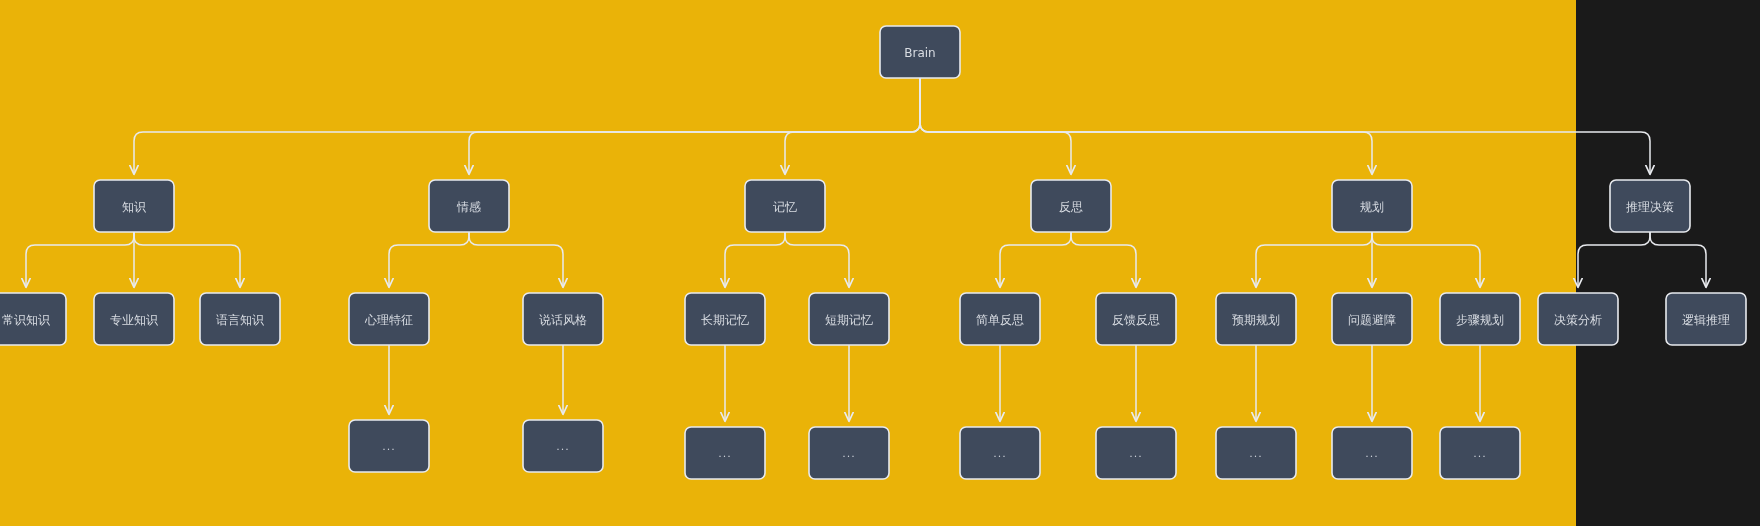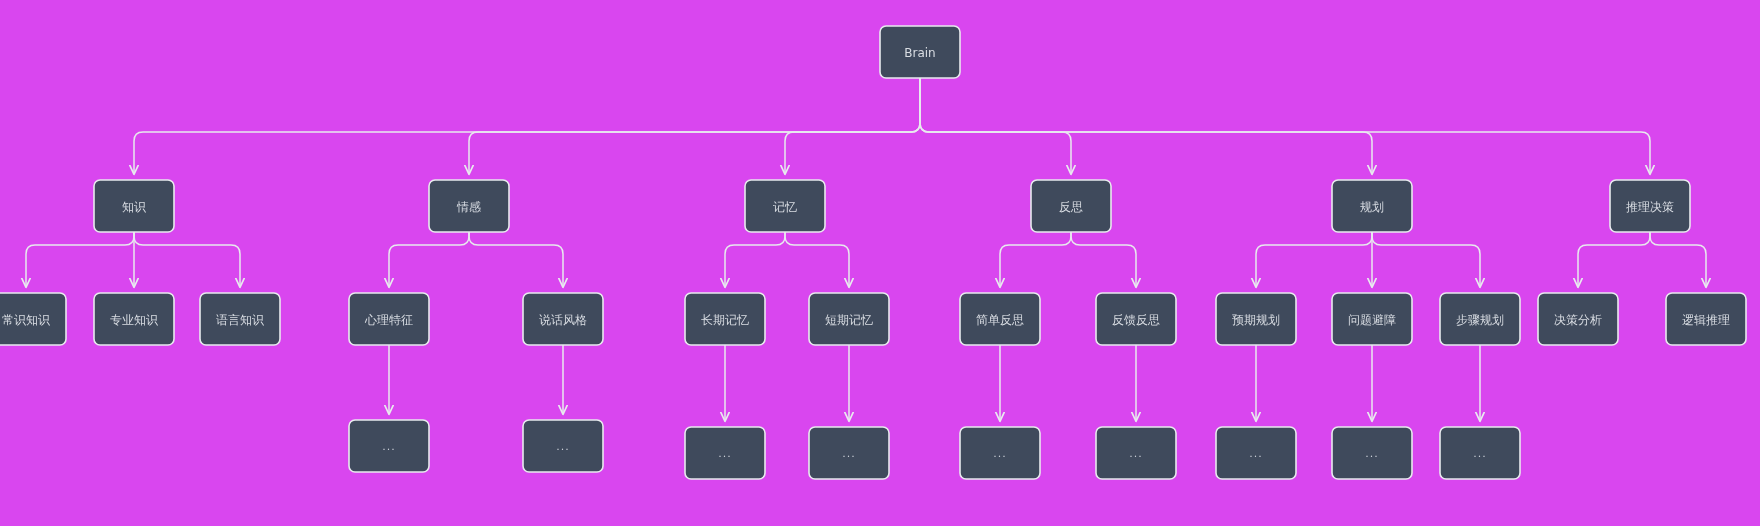--- a/index.html
+++ b/index.html
@@ -9,23 +9,23 @@
     background: #1a1a1a;
   }
   body {
     width: 1760px;
     height: 526px;
     overflow: hidden;
     font-family: "DejaVu Sans", "Liberation Sans", sans-serif;
   }
   #diagram-root {
     position: relative;
-    width: 1760px;
+    width: 1576px;
     height: 526px;
-    background: #d946ef;
+    background: #eab308;
     text-align: right;
   }
   svg#tree-canvas {
     position: absolute;
     top: 0;
     left: 0;
     width: 1760px;
     height: 526px;
     display: block;
   }

